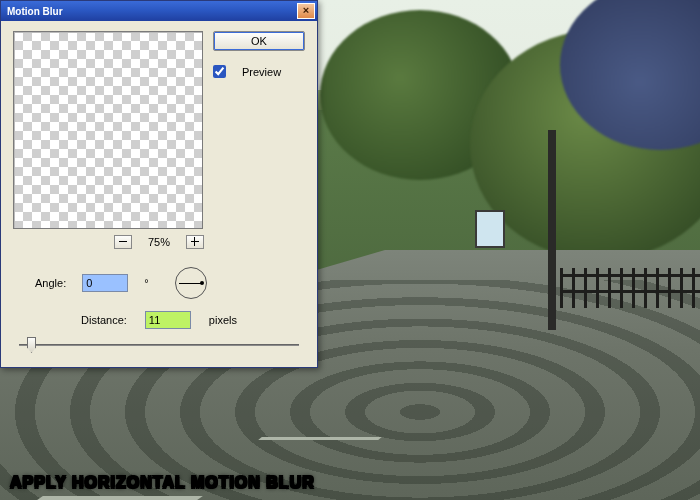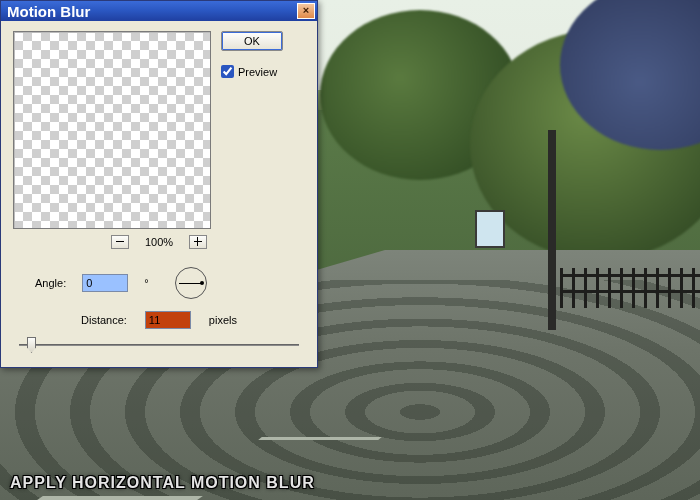--- a/index.html
+++ b/index.html
@@ -41,79 +41,79 @@
   .l2 { left:260px; bottom:60px; width:120px; height:3px; transform: skewX(-50deg); }
   .pole { position:absolute; top:130px; left:548px; width:8px; height:200px; background:#2a2a28; }
   .sign { position:absolute; top:210px; left:475px; width:30px; height:38px; background:#cfe5ef; border:2px solid #3a3a38; }
   .fence { position:absolute; top:268px; left:560px; width:160px; height:40px;
     background: repeating-linear-gradient(to right, #1e1e1c 0 3px, transparent 3px 12px),
                 linear-gradient(#1e1e1c,#1e1e1c) 0 6px/100% 3px no-repeat,
                 linear-gradient(#1e1e1c,#1e1e1c) 0 22px/100% 3px no-repeat; }
   .caption {
     position:absolute; left:10px; bottom:8px;
     font-family: Arial, sans-serif; font-size:16px; font-weight:900;
-    letter-spacing:1px; color:#e5e5e5;
+    letter-spacing:1px; color:#000000;
     text-shadow: -1px -1px 0 #000, 1px -1px 0 #000, -1px 1px 0 #000, 1px 1px 0 #000, 0 0 4px #000;
   }
 
   
   .dialog {
     position:absolute; top:0; left:0; width:318px;
     border:1px solid #2a3a7a;
     background:#ece9d8;
     box-shadow: 2px 2px 6px rgba(0,0,0,0.4);
   }
   .titlebar {
     height:20px; display:flex; align-items:center; justify-content:space-between;
     background: linear-gradient(to bottom, #3a6bd8 0%, #2a56c0 50%, #1f3fa0 100%);
     color:#fff; font-weight:bold; padding:0 2px 0 6px;
   }
-  .titlebar .title { font-size:15px; }
+  .titlebar .title { font-size:10px; }
   .closebtn {
     width:18px; height:16px; border:1px solid #fff;
     background: linear-gradient(#f4c7a0,#e08a4a);
     color:#3a1a00; font-weight:bold; font-size:11px; line-height:12px; text-align:center;
     font-family: Arial, sans-serif; cursor:default;
   }
   .body { padding:10px 12px 14px; display:flex; flex-direction:column; }
   .toprow { display:flex; gap:10px; align-items:flex-start; }
   .preview {
     width:198px; height:198px; border:1px solid #7a7a7a; background:#fff;
     box-shadow: inset 1px 1px 0 #bbb;
     background-image:
       linear-gradient(45deg, #cfcfcf 25%, transparent 25%, transparent 75%, #cfcfcf 75%),
       linear-gradient(45deg, #cfcfcf 25%, transparent 25%, transparent 75%, #cfcfcf 75%);
     background-size: 18px 18px;
     background-position: 0 0, 9px 9px;
   }
   .sidebtns { display:flex; flex-direction:column; gap:4px; align-items:stretch; }
   .btn {
-    width:62px; height:20px; border:1px solid #888;
+    width:92px; height:20px; border:1px solid #888;
     background: linear-gradient(#fefefe,#e6e3d6);
     font-size:11px; cursor:default; text-align:center; line-height:18px;
     border-radius:2px;
   }
   .btn.default { box-shadow: 0 0 0 1px #3a6bd8 inset; }
-  .previewchk { display:flex; align-items:center; gap:4px; margin-top:10px; font-size:11px; }
+  .previewchk { display:flex; align-items:center; gap:16px; margin-top:10px; font-size:11px; }
   .previewchk input { width:13px; height:13px; accent-color:#2a56c0; }
 
   .zoomrow { display:flex; justify-content:center; align-items:center; gap:16px; margin:6px 0 14px; }
   .zbtn {
     width:18px; height:14px; border:1px solid #888; background:linear-gradient(#fdfdfb,#e6e3d6);
     display:flex; align-items:center; justify-content:center; cursor:default;
     font-size:12px; font-weight:bold; padding-bottom:2px;
   }
   .zbtn span { display:block; width:8px; border-top:1.5px solid #000; position:relative; }
   .zbtn.plus span::after { content:""; position:absolute; left:3px; top:-5px; height:9px; border-left:1.5px solid #000; }
   .zoomlbl { font-size:11px; }
 
   .param { display:flex; align-items:center; gap:16px; margin:4px 0 4px 22px; }
   .param label { font-size:11px; }
   .numfield {
-    width:46px; height:18px; border:1px solid #7a8aa8; background:#c2410c;
+    width:46px; height:18px; border:1px solid #7a8aa8; background:#bef264;
     font-size:11px; padding:0 3px; line-height:16px;
   }
   .numfield.sel { background:#9ac1ff; color:#000; }
   .anglewheel {
     width:32px; height:32px; border:1px solid #555; border-radius:50%; background:#ece9d8;
     position:relative; margin-left:10px;
   }
   .anglewheel::before { content:""; position:absolute; left:3px; right:3px; top:50%; border-top:1px solid #000; }
   .anglewheel::after { content:""; position:absolute; right:2px; top:50%; width:4px; height:4px; background:#000; border-radius:50%; transform:translateY(-50%); }
 
@@ -157,21 +157,21 @@
           <input type="checkbox" checked="" style="">
           <span>Preview</span>
         </label>
       </div>
     </div>
 
     <div class="zoomrow">
       <div class="zbtn">
           <span></span>
         </div>
-      <span class="zoomlbl">100%</span>
+      <span class="zoomlbl">75%</span>
       <div class="zbtn plus">
           <span></span>
         </div>
     </div>
 
     <div class="param">
       <label>Angle:</label>
       <div class="numfield sel">0</div>
       <span>°</span>
       <div class="anglewheel"></div>

